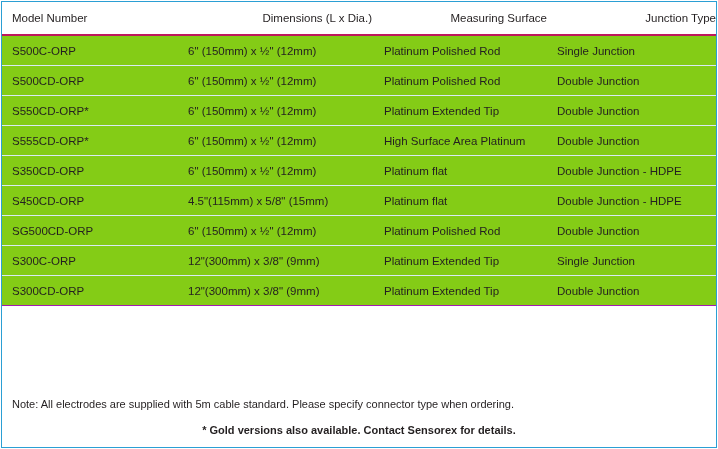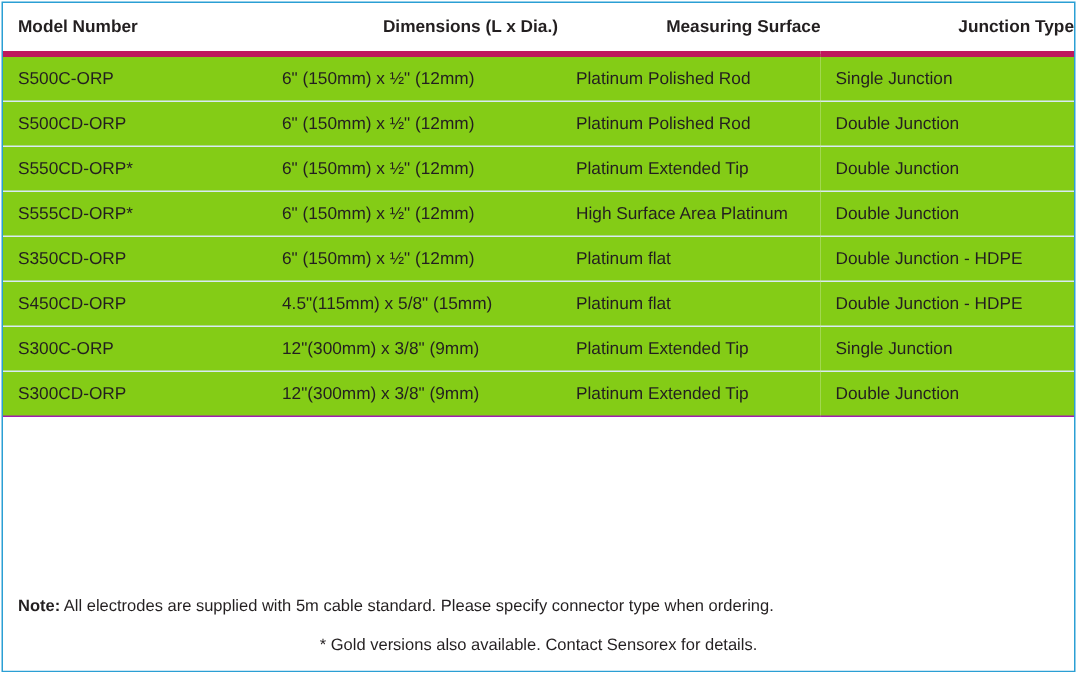--- a/index.html
+++ b/index.html
@@ -33,26 +33,26 @@
     table-layout: fixed;
   }
   table.spec col.c0 { width: 170px; }
   table.spec col.c1 { width: 200px; }
   table.spec col.c2 { width: 175px; }
   table.spec col.c3 { width: 169px; }
 
   thead th {
     text-align: left;
     font-size: 11.5px;
-    font-weight: bold;
+    font-weight: normal;
     color: #231f20;
     padding: 0 0 0 10px;
     height: 32px;
     vertical-align: middle;
-    border-bottom: 4px solid #be185d;
+    border-bottom: 2px solid #be185d;
     background: #ffffff;
   }
   thead th.center {
     text-align: right;
     padding-left: 0;
   }
   tbody td {
     font-size: 11.5px;
     color: #231f20;
     height: 29px;
@@ -82,23 +82,24 @@
     padding-left: 10px;
     line-height: 14px;
   }
   .note-line.first {
     padding-top: 10px;
   }
   .note-line.second {
     text-align: center;
     padding-left: 0;
     padding-top: 12px;
+    font-weight: bold;
   }
   .note-label {
-    font-weight: bold;
+    font-weight: normal;
   }
 </style>
 </head>
 <body>
 
 <div class="page">
   <div class="table-frame">
     <table class="spec">
       <colgroup>
         <col class="c0">
@@ -145,20 +146,26 @@
           <td class="col-surf">Platinum flat</td>
           <td class="col-junc">Double Junction - HDPE</td>
         </tr>
         <tr>
           <td>S450CD-ORP</td>
           <td class="col-dim">4.5"(115mm) x 5/8" (15mm)</td>
           <td class="col-surf">Platinum flat</td>
           <td class="col-junc">Double Junction - HDPE</td>
         </tr>
         <tr>
+          <td>SG500CD-ORP</td>
+          <td class="col-dim">6" (150mm) x ½" (12mm)</td>
+          <td class="col-surf">Platinum Polished Rod</td>
+          <td class="col-junc">Double Junction</td>
+        </tr>
+        <tr>
           <td>S300C-ORP</td>
           <td class="col-dim">12"(300mm) x 3/8" (9mm)</td>
           <td class="col-surf">Platinum Extended Tip</td>
           <td class="col-junc">Single Junction</td>
         </tr>
         <tr class="last-row">
           <td>S300CD-ORP</td>
           <td class="col-dim">12"(300mm) x 3/8" (9mm)</td>
           <td class="col-surf">Platinum Extended Tip</td>
           <td class="col-junc">Double Junction</td>

